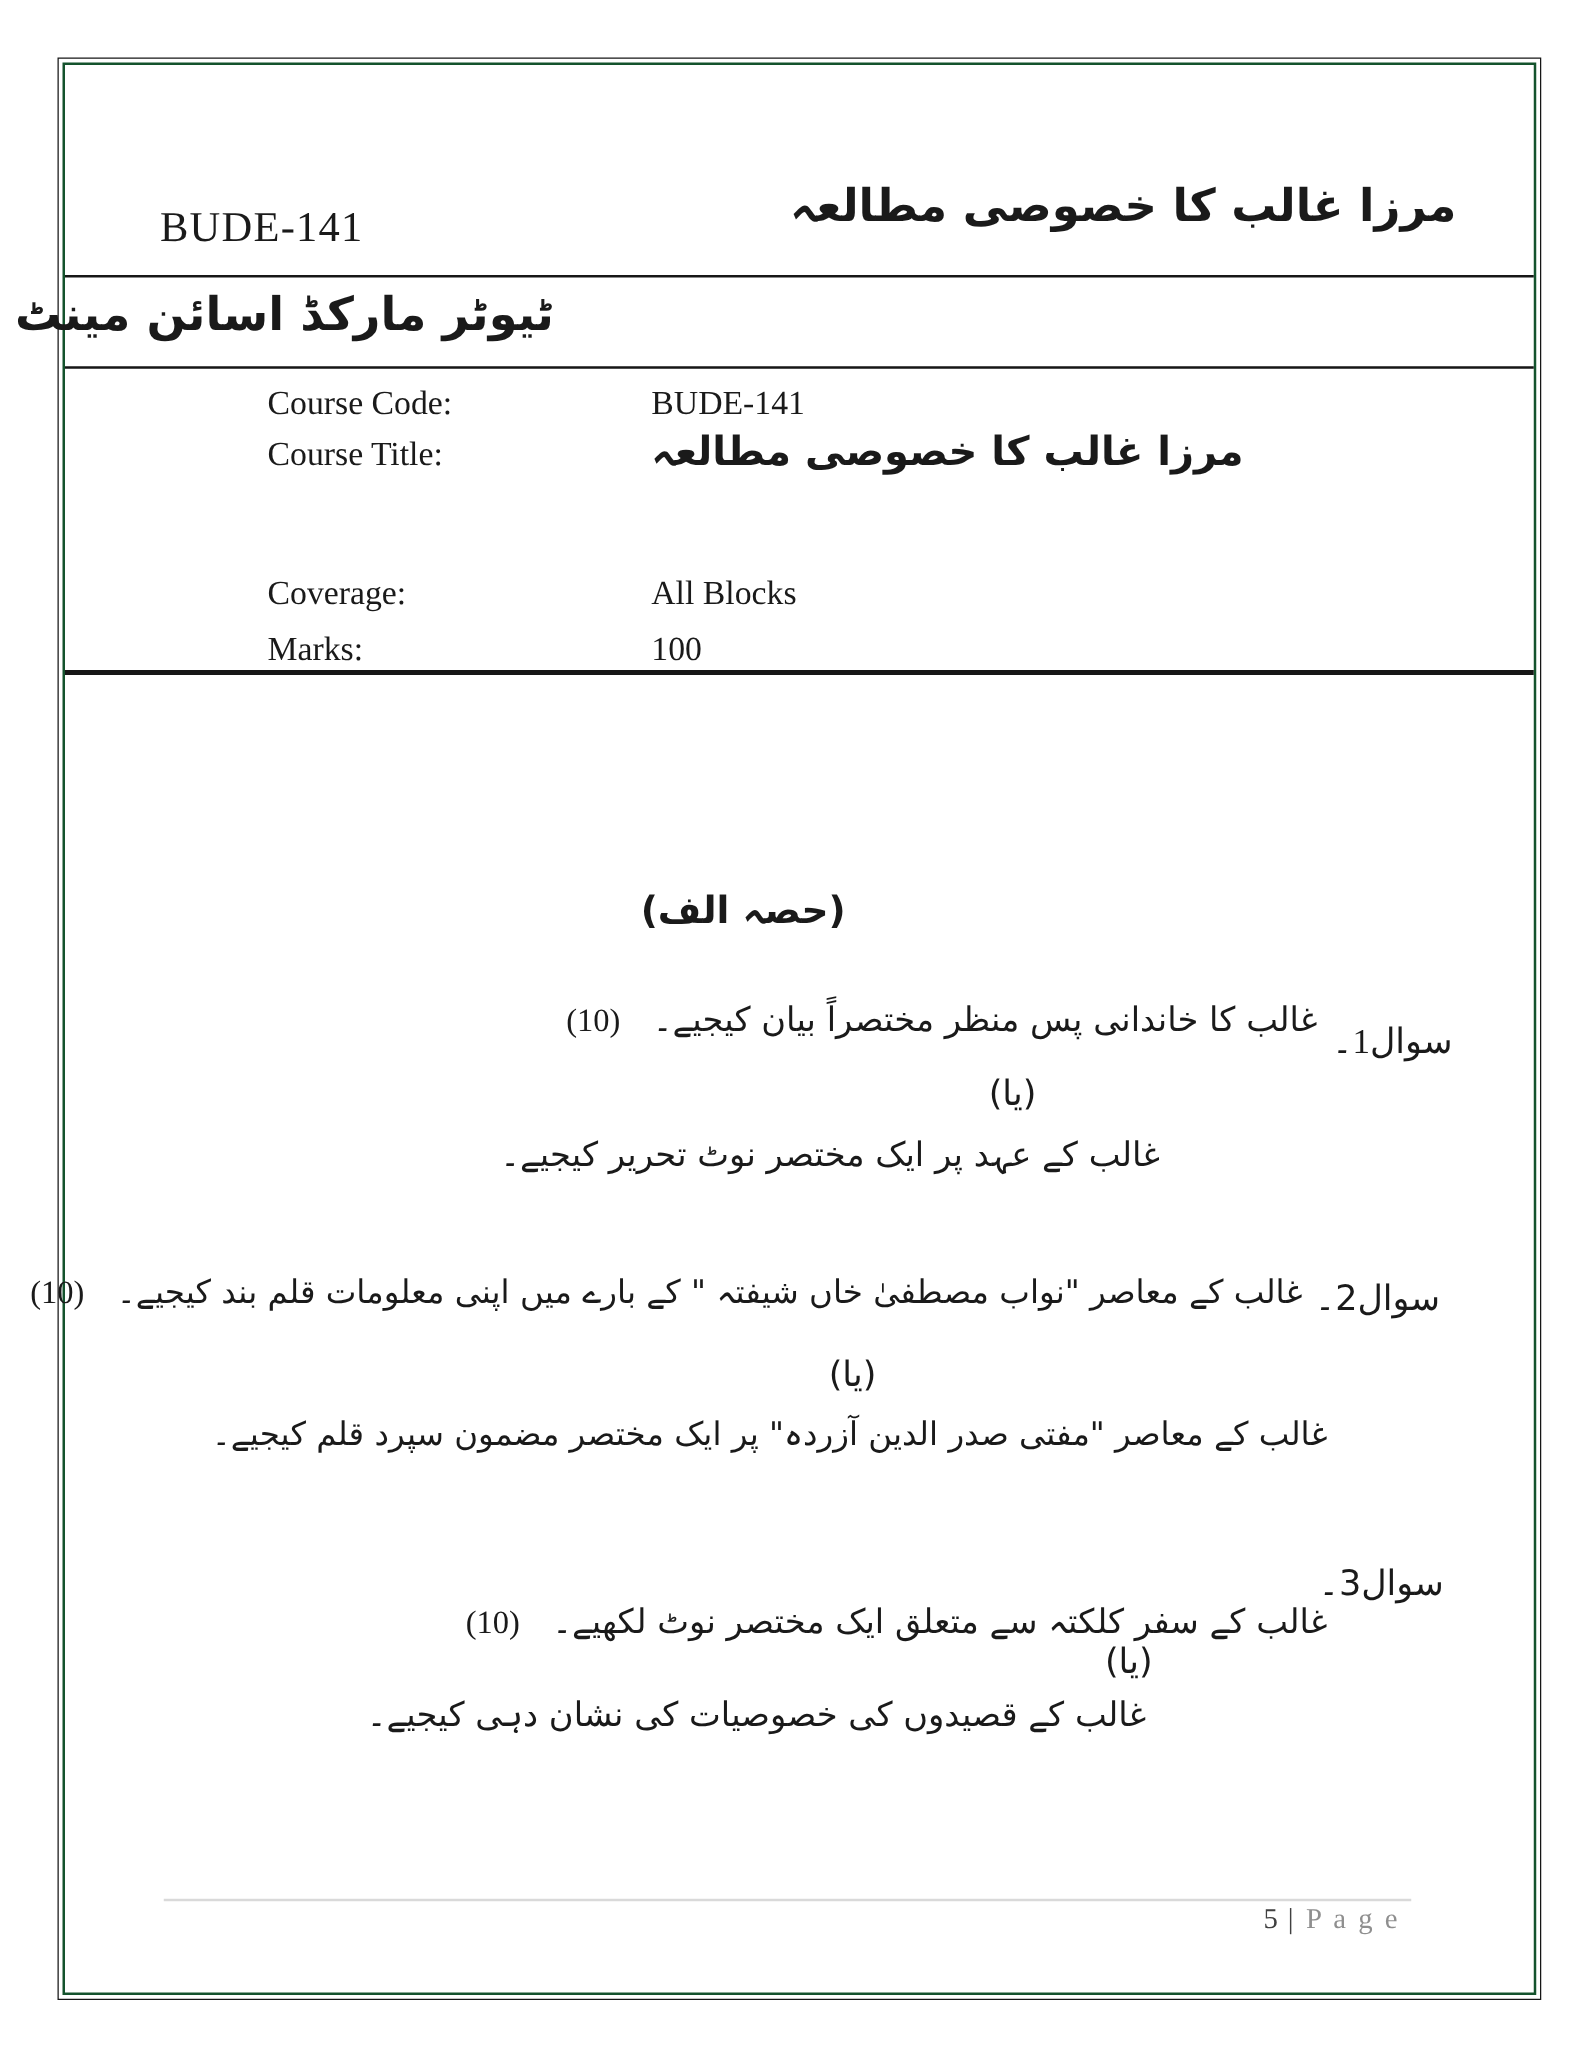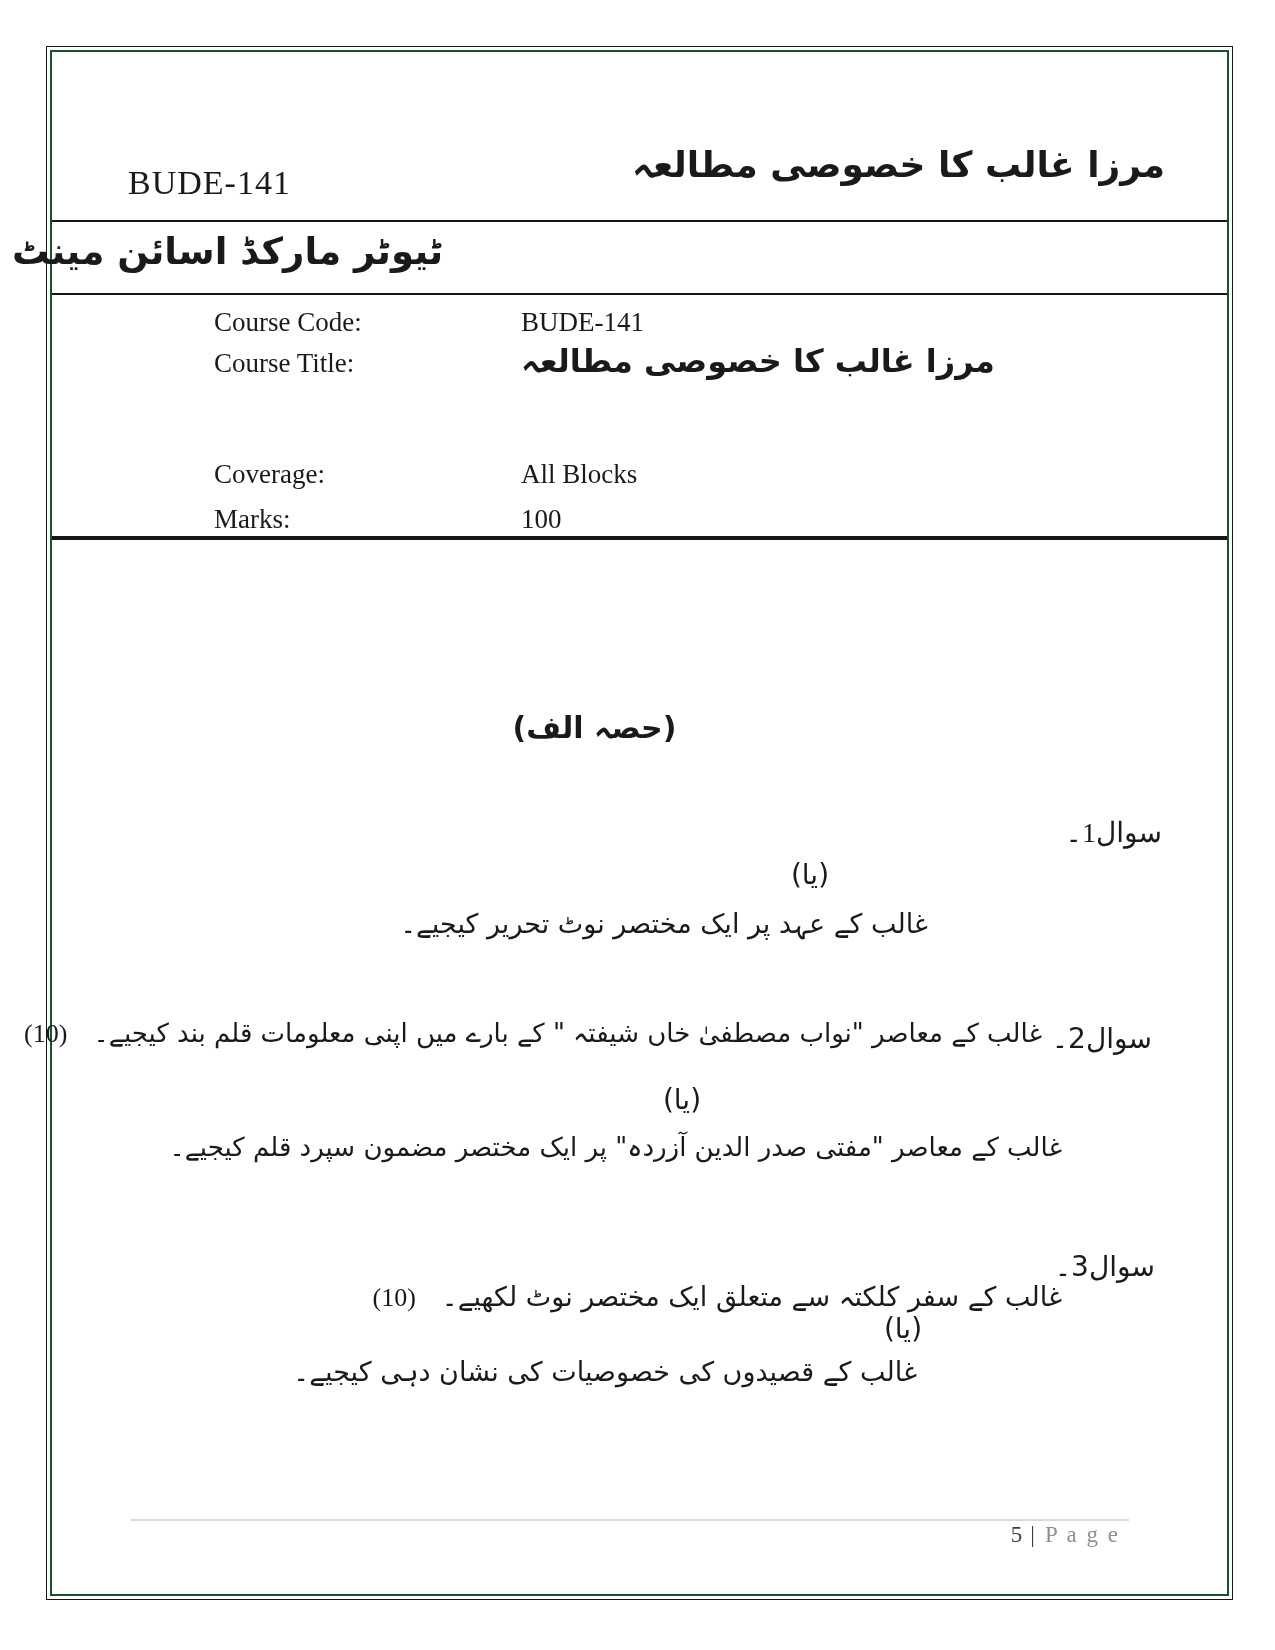--- a/index.html
+++ b/index.html
@@ -96,20 +96,21 @@
   </div>
   <div class="info-row r5">
     <span class="info-label">Marks:</span><span class="info-value">100</span>
   </div>
   <div class="hline thick-line"></div>
 
 
   <div class="abs section-heading urdu">(حصہ الف)</div>
 
   <div class="q-num urdu q1-num">سوال1۔</div>
+  <div class="q-text urdu q1-text"><span>غالب کا خاندانی پس منظر مختصراً بیان کیجیے۔</span><span class="q-marks">(10)</span></div>
   <div class="or-label urdu q1-or">(یا)</div>
   <div class="q-alt urdu q1-alt">غالب کے عہد پر ایک مختصر نوٹ تحریر کیجیے۔</div>
 
   <div class="q-num urdu q2-num">سوال2۔</div>
   <div class="q-text urdu q2-text"><span>غالب کے معاصر "نواب مصطفیٰ خاں شیفتہ " کے بارے میں اپنی معلومات قلم بند کیجیے۔</span><span class="q-marks">(10)</span></div>
   <div class="or-label urdu q2-or">(یا)</div>
   <div class="q-alt urdu q2-alt">غالب کے معاصر "مفتی صدر الدین آزردہ" پر ایک مختصر مضمون سپرد قلم کیجیے۔</div>
 
   <div class="q-num urdu q3-num">سوال3۔</div>
   <div class="q-text urdu q3-text"><span>غالب کے سفر کلکتہ سے متعلق ایک مختصر نوٹ لکھیے۔</span><span class="q-marks">(10)</span></div>

